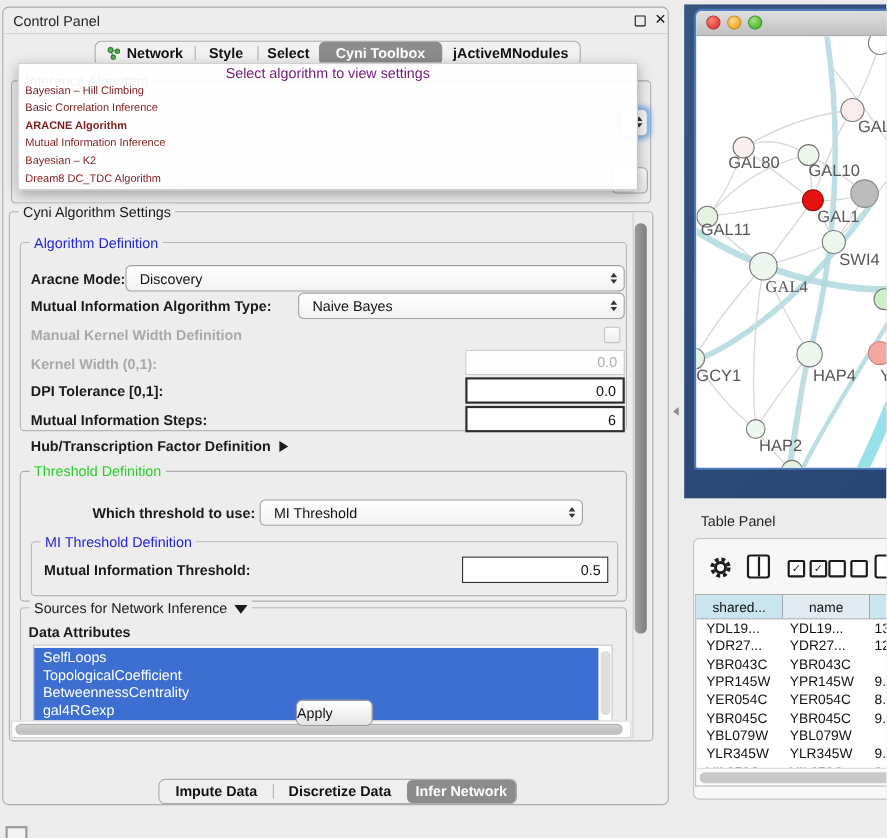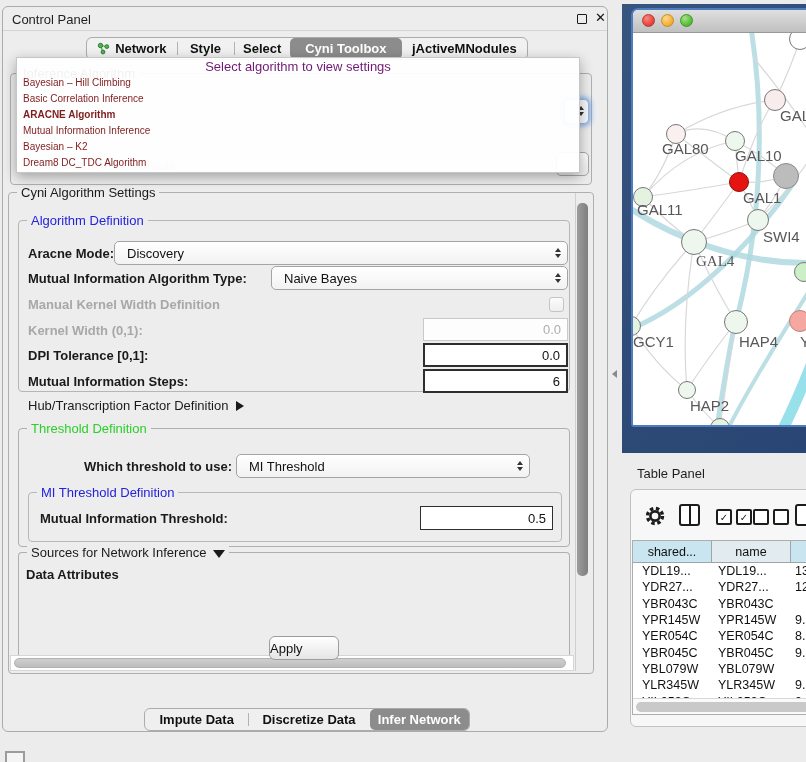--- a/index.html
+++ b/index.html
@@ -133,21 +133,21 @@
   <div class="lbl dis" style="left:28px;top:323px;">Kernel Width (0,1):</div>
   <div class="field dis" style="left:423px;top:318px;width:145px;height:23px;">0.0</div>
 
   <div class="lbl" style="left:28px;top:348px;">DPI Tolerance [0,1]:</div>
   <div class="field" style="left:423px;top:343px;width:145px;height:24px;">0.0</div>
 
   <div class="lbl" style="left:28px;top:374px;">Mutual Information Steps:</div>
   <div class="field" style="left:423px;top:369px;width:145px;height:24px;">6</div>
 
   <div class="abs" style="left:28px;top:398px;display:flex;align-items:center;">
-    <span style="font-size:13px;color:#1A1A1A;white-space:nowrap;">Hub/Transcription Factor Definition</span>
+    <span style="font-size:13px;color:#1A1A1A;white-space:nowrap;font-weight:bold;">Hub/Transcription Factor Definition</span>
     <span class="tri-r"></span>
   </div>
 
   <div class="group" style="left:18px;top:428px;width:550px;height:117px;">
     <span class="gtitle" style="color:#2BCF2B;">Threshold Definition</span>
   </div>
   <div class="lbl" style="left:84px;top:459px;">Which threshold to use:</div>
   <div class="combo" style="left:236px;top:454px;width:294px;height:24px;">
     <span class="val">MI Threshold</span>
     <span class="arrows">
@@ -161,20 +161,28 @@
   <div class="lbl" style="left:40px;top:511px;">Mutual Information Threshold:</div>
   <div class="field" style="left:420px;top:506px;width:133px;height:24px;border-width:1.5px;">0.5</div>
 
   <div class="group" style="left:18px;top:552px;width:550px;height:104px;border-bottom:none;border-radius:4px 4px 0 0;">
     <span class="gtitle">
       <span>Sources for Network Inference</span><span class="tri-d"></span>
     </span>
   </div>
   <div class="lbl" style="left:26px;top:567px;">Data Attributes</div>
 
+  <div class="abs" style="left:30px;top:586px;width:527px;height:70px;background:#FFF;border:1px solid #C2C2C2;box-sizing:border-box;overflow:hidden;">
+    <div class="abs" style="left:0;top:2px;width:513px;height:68px;background:#3D6FD2;"></div>
+    <div class="abs" style="left:8px;top:3px;font-size:13px;color:#FFF;">SelfLoops</div>
+    <div class="abs" style="left:8px;top:19px;font-size:13px;color:#FFF;">TopologicalCoefficient</div>
+    <div class="abs" style="left:8px;top:35px;font-size:13px;color:#FFF;">BetweennessCentrality</div>
+    <div class="abs" style="left:8px;top:51px;font-size:13px;color:#FFF;">gal4RGexp</div>
+    <div class="abs" style="left:515px;top:5px;width:9px;height:58px;border-radius:4px;background:#DEDEDE;"></div>
+  </div>
 
   <div class="abs" style="left:10px;top:655px;width:564px;height:16px;background:#FFF;border:1px solid #D6D6D6;box-sizing:border-box;"></div>
   <div class="abs" style="left:14px;top:658px;width:552px;height:10px;border-radius:5px;background:linear-gradient(#CFCFCF,#BDBDBD);border:1px solid #B2B2B2;box-sizing:border-box;"></div>
 
   <div class="abs" style="left:269px;top:636px;width:70px;height:24px;border:1px solid #9C9C9C;border-radius:6px;background:linear-gradient(#FFFFFF,#E5E5E5);display:flex;align-items:center;justify-content:flex-start;font-size:13px;color:#111;box-sizing:border-box;">
     <span>Apply</span>
   </div>
 
   <div class="seg" style="left:144px;top:708px;width:326px;height:23px;background:#EFEFEF;">
     <div class="s" style="width:104px;">

